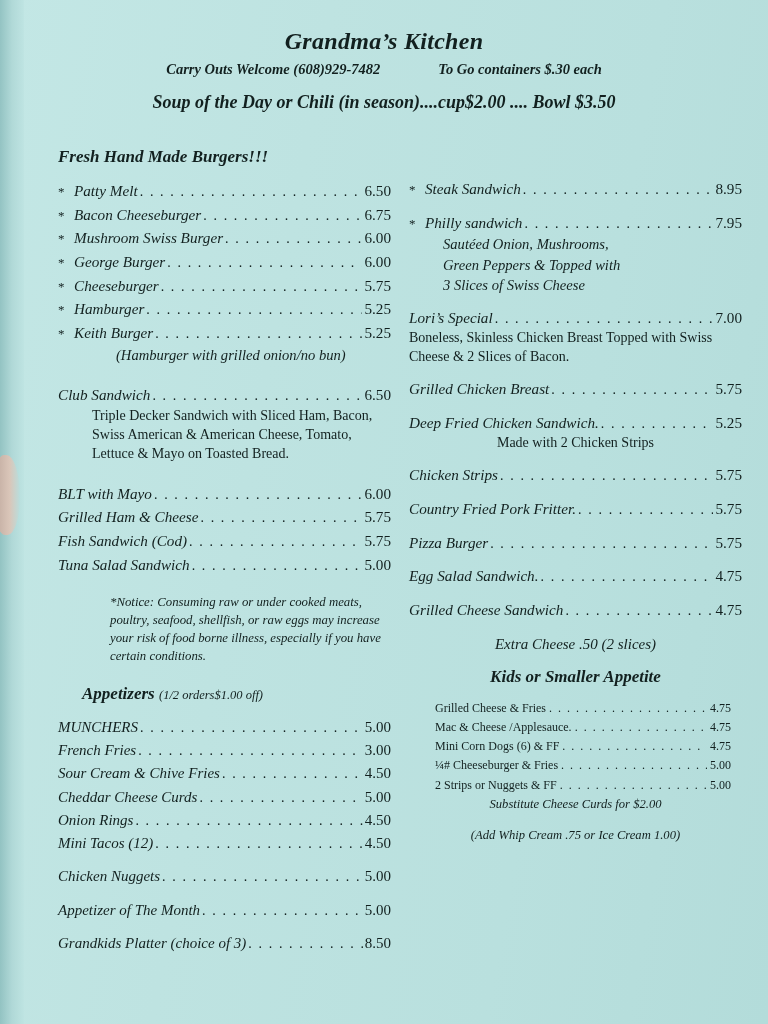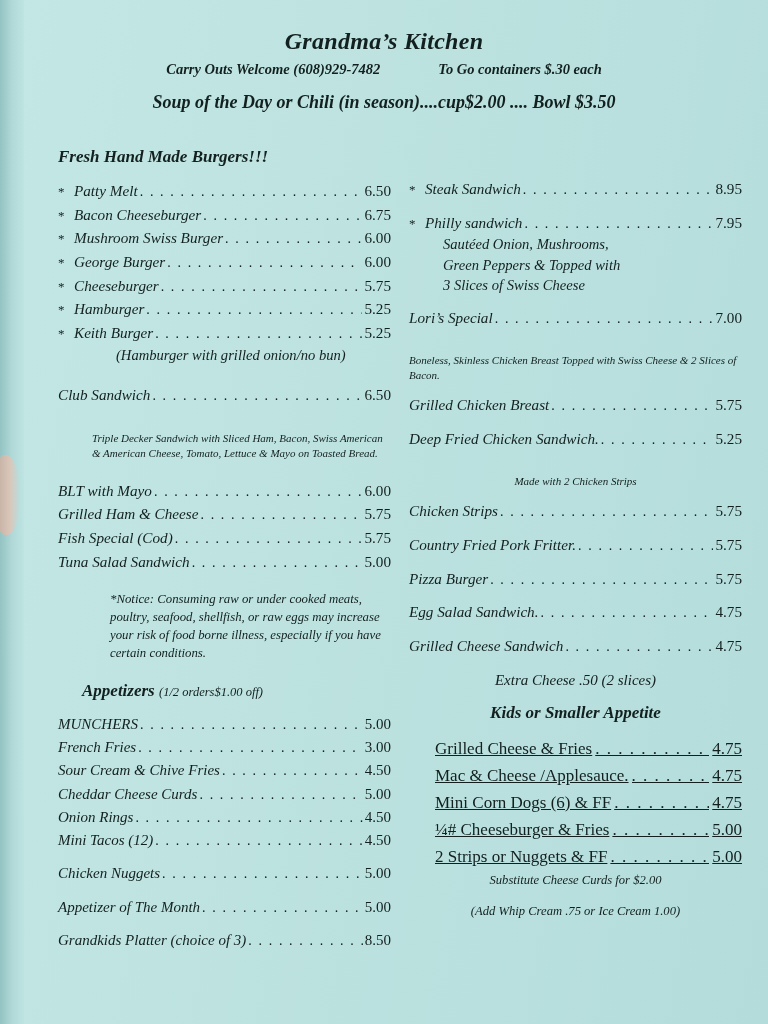--- a/index.html
+++ b/index.html
@@ -108,25 +108,23 @@
     font-size: 14px;
     letter-spacing: 1.6px;
     white-space: nowrap;
   }
   li.item .pr { flex: 0 0 auto; }
 
   .indent { padding-left: 34px; }
   .indent2 { padding-left: 16px; }
 
   .note {
-    font-size: 11px;
-    font-style: italic;
+    font-size: 14px;
     line-height: 1.35;
     padding-left: 34px;
-    margin-top: 24px;
   }
   .note.c { text-align: center; padding-left: 0; }
   .paren {
     font-size: 14.6px;
     font-style: italic;
     padding-left: 58px;
     line-height: 1.4;
   }
   .gap-s { height: 10px; }
   .gap-m { height: 18px; }
@@ -146,25 +144,24 @@
     margin-top: 8px;
   }
   .extra {
     text-align: center;
     font-size: 15px;
     font-style: italic;
     margin-top: 14px;
   }
   .kidslist {
     list-style: none;
-    margin: 10px 0 0 0;
+    margin: 10px 11px 0 0;
     padding: 0 0 0 26px;
-    font-size: 17px;
+    font-size: 12px;
     line-height: 1.6;
-    text-decoration: underline;
   }
   .kidslist li { display: flex; white-space: nowrap; }
   .kidslist .nm { flex: 0 0 auto; }
   .kidslist .dots { flex: 1 1 auto; overflow: hidden; letter-spacing: 1.5px; margin: 0 3px; }
   .kidslist .pr { flex: 0 0 auto; }
   .subst {
     font-size: 12.6px;
     font-style: italic;
     text-align: center;
     margin-top: 2px;
@@ -263,21 +260,21 @@
           <span class="nm">BLT with Mayo</span>
           <span class="dots">. . . . . . . . . . . . . . . . . . . . . . . . . . . . . . . . . . . . . . . . . . . .</span>
           <span class="pr">6.00</span>
         </li>
         <li class="item">
           <span class="nm">Grilled Ham &amp; Cheese</span>
           <span class="dots">. . . . . . . . . . . . . . . . . . . . . . . . . . . . . . . . . . . . . . . . . . . .</span>
           <span class="pr">5.75</span>
         </li>
         <li class="item">
-          <span class="nm">Fish Special (Cod)</span>
+          <span class="nm">Fish Sandwich (Cod)</span>
           <span class="dots">. . . . . . . . . . . . . . . . . . . . . . . . . . . . . . . . . . . . . . . . . . . .</span>
           <span class="pr">5.75</span>
         </li>
         <li class="item">
           <span class="nm">Tuna Salad Sandwich</span>
           <span class="dots">. . . . . . . . . . . . . . . . . . . . . . . . . . . . . . . . . . . . . . . . . . . .</span>
           <span class="pr">5.00</span>
         </li>
       </ul>
 

